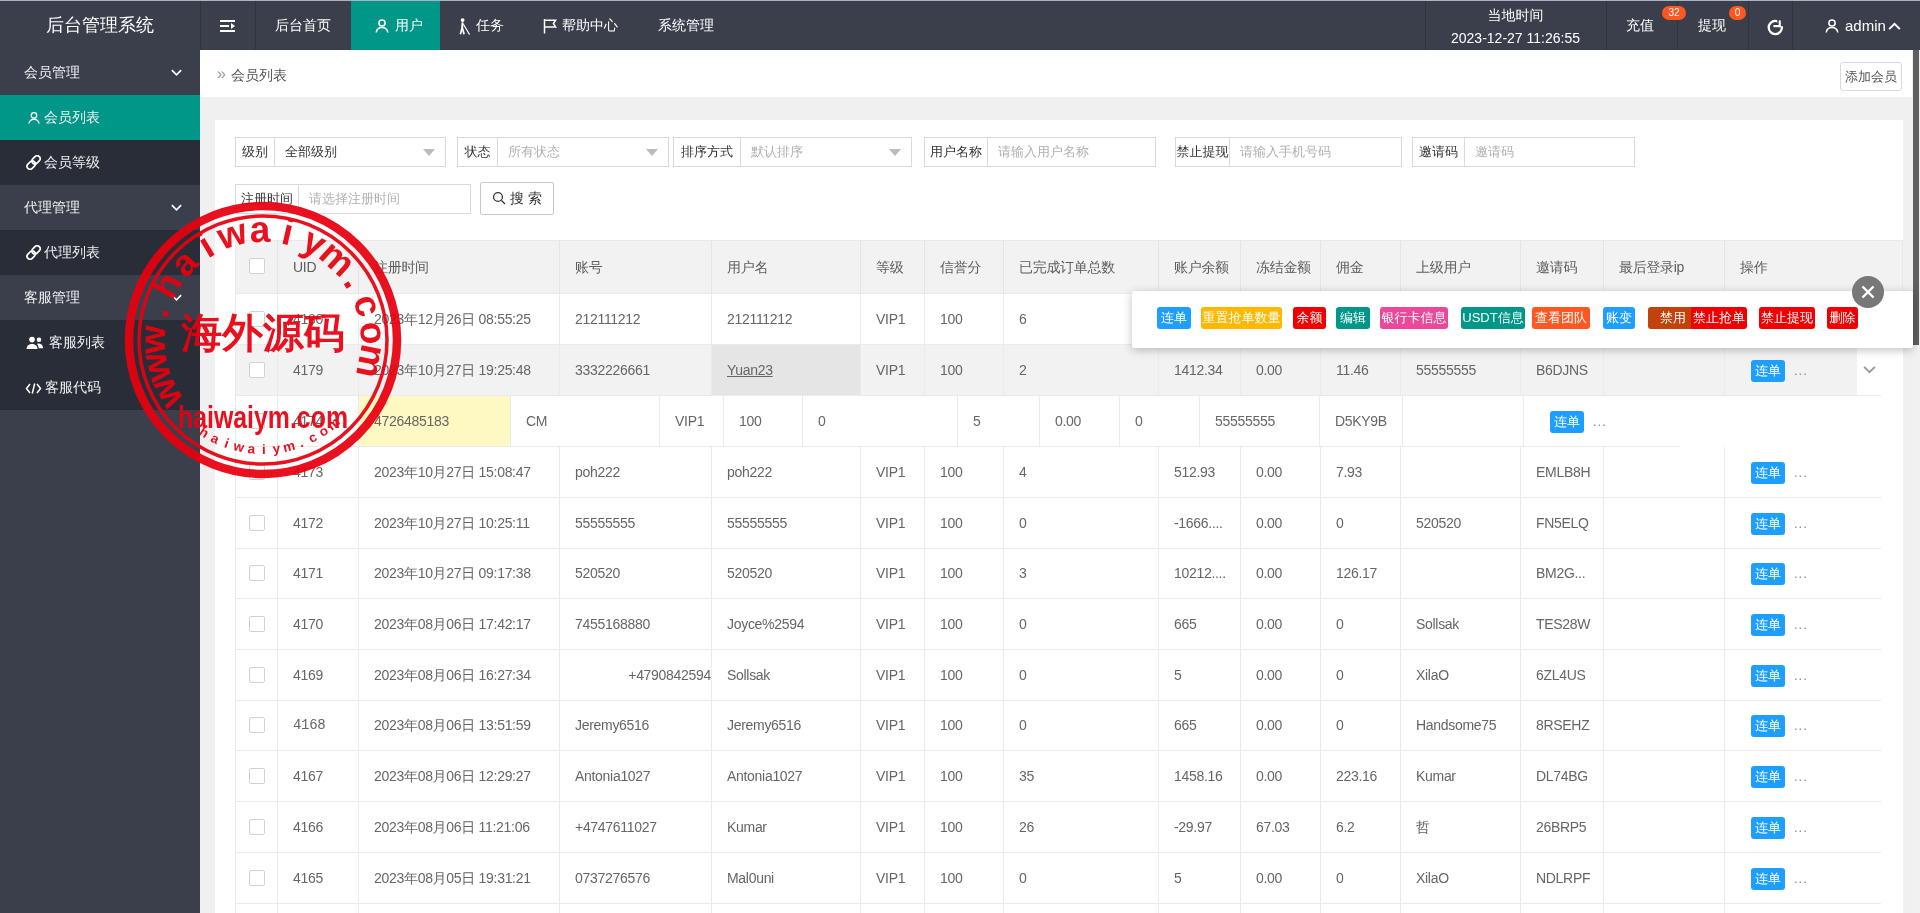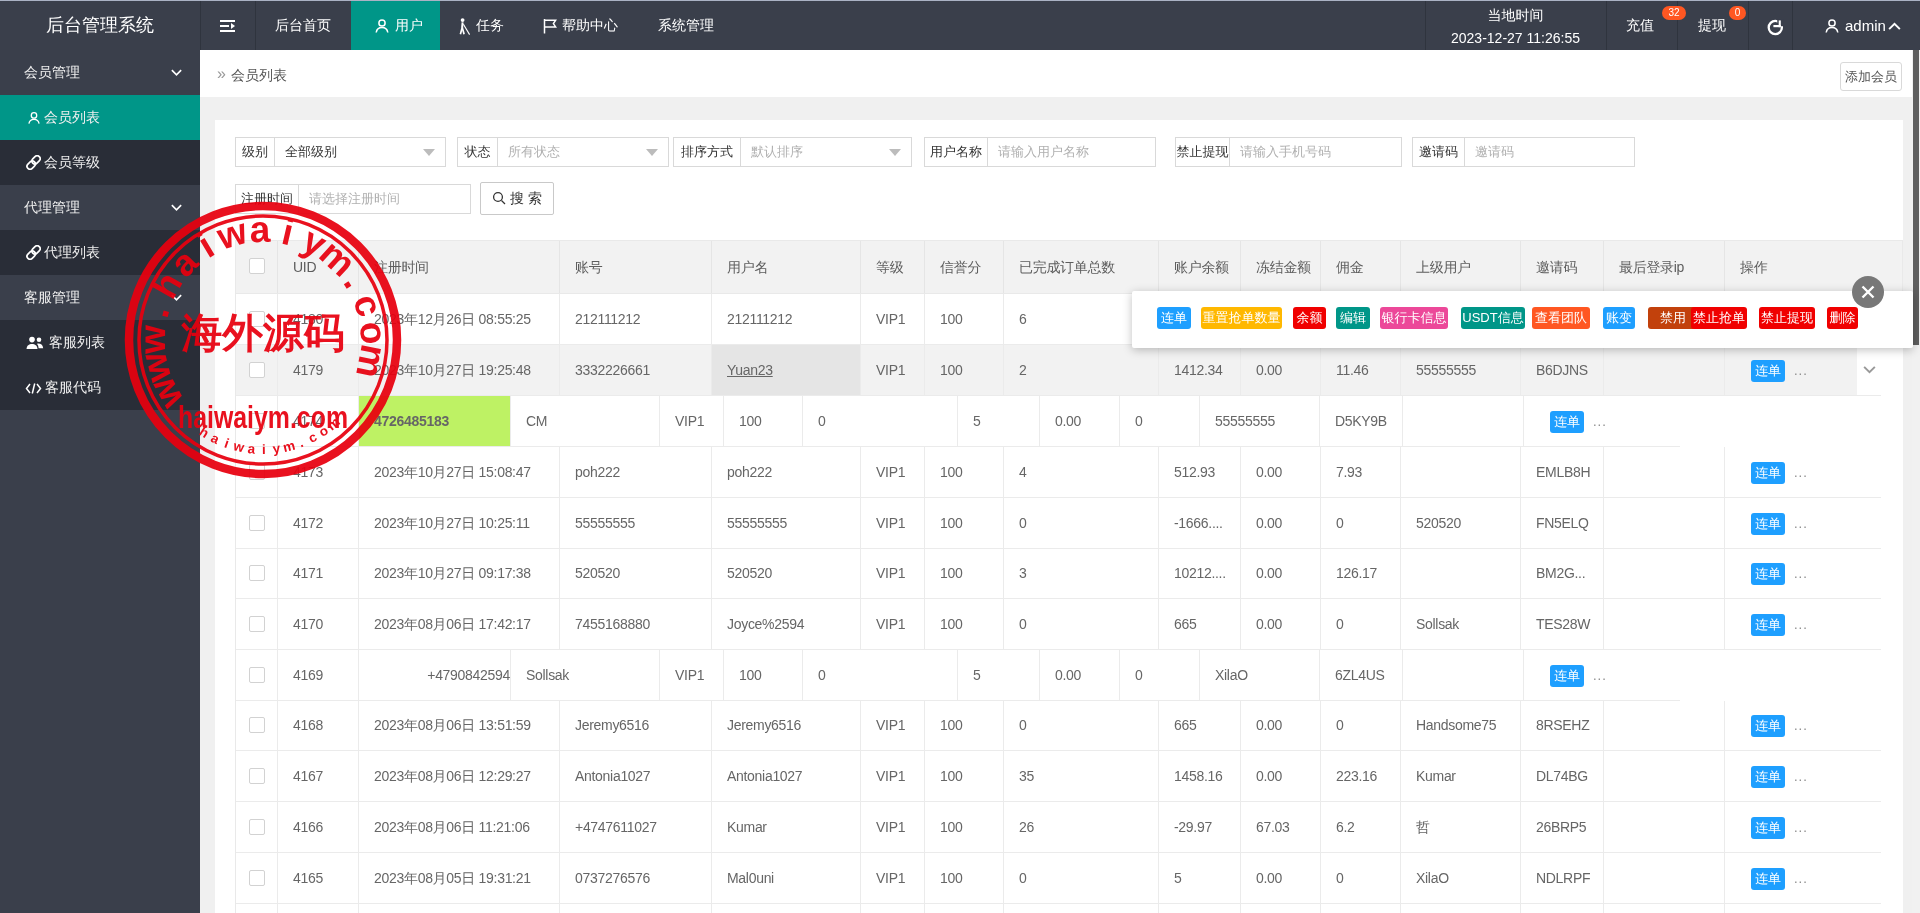--- a/index.html
+++ b/index.html
@@ -238,21 +238,21 @@
 <div class="td" style="width:132px;line-height:50px;background:#f2f2f2;padding-left:26px;border-right:none"><span class="btn-ld">连单</span><span class="dots" style="margin-left:9px">...</span></div>
 <div class="td nb" style="width:24px;line-height:50px;background:#fff;padding-left:0;position:relative">
       <svg class="abs" style="left:5px;top:17px" width="15" height="15" viewBox="0 0 14 14">
         <path d="M2 4.5 L7 9.5 L12 4.5" fill="none" stroke="#999" stroke-width="1.8"></path>
       </svg>
     </div>
 </div>
 <div class="trow" style="top:396px;height:51px">
 <div class="td cbcell" style="width:42px;line-height:50px;background:#fff;"><span class="cb" style="margin-top:-3px"></span></div>
 <div class="td" style="width:81px;line-height:50px;background:#fff;">4174</div>
-<div class="td" style="width:152px;line-height:50px;background:#bef264;font-weight:bold;">4726485183</div>
+<div class="td" style="width:152px;line-height:50px;background:#fef9c3;">4726485183</div>
 <div class="td" style="width:149px;line-height:50px;background:#fff;">CM</div>
 <div class="td" style="width:64px;line-height:50px;background:#fff;">VIP1</div>
 <div class="td" style="width:79px;line-height:50px;background:#fff;">100</div>
 <div class="td" style="width:155px;line-height:50px;background:#fff;">0</div>
 <div class="td" style="width:82px;line-height:50px;background:#fff;">5</div>
 <div class="td" style="width:80px;line-height:50px;background:#fff;">0.00</div>
 <div class="td" style="width:80px;line-height:50px;background:#fff;">0</div>
 <div class="td" style="width:120px;line-height:50px;background:#fff;">55555555</div>
 <div class="td" style="width:83px;line-height:50px;background:#fff;">D5KY9B</div>
 <div class="td" style="width:121px;line-height:50px;background:#fff;"></div>
@@ -327,37 +327,38 @@
 <div class="td" style="width:80px;line-height:50px;background:#fff;">0</div>
 <div class="td" style="width:120px;line-height:50px;background:#fff;">Sollsak</div>
 <div class="td" style="width:83px;line-height:50px;background:#fff;">TES28W</div>
 <div class="td" style="width:121px;line-height:50px;background:#fff;"></div>
 <div class="td" style="width:132px;line-height:50px;background:#fff;padding-left:26px;border-right:none"><span class="btn-ld">连单</span><span class="dots" style="margin-left:9px">...</span></div>
 <div class="td nb" style="width:24px;line-height:50px;background:#fff;padding-left:0;position:relative"></div>
 </div>
 <div class="trow" style="top:650px;height:51px">
 <div class="td cbcell" style="width:42px;line-height:50px;background:#fff;"><span class="cb" style="margin-top:-3px"></span></div>
 <div class="td" style="width:81px;line-height:50px;background:#fff;">4169</div>
+<div class="td" style="width:201px;line-height:50px;background:#fff;">2023年08月06日 16:27:34</div>
 <div class="td" style="width:152px;line-height:50px;background:#fff;text-align:right;">+4790842594</div>
 <div class="td" style="width:149px;line-height:50px;background:#fff;">Sollsak</div>
 <div class="td" style="width:64px;line-height:50px;background:#fff;">VIP1</div>
 <div class="td" style="width:79px;line-height:50px;background:#fff;">100</div>
 <div class="td" style="width:155px;line-height:50px;background:#fff;">0</div>
 <div class="td" style="width:82px;line-height:50px;background:#fff;">5</div>
 <div class="td" style="width:80px;line-height:50px;background:#fff;">0.00</div>
 <div class="td" style="width:80px;line-height:50px;background:#fff;">0</div>
 <div class="td" style="width:120px;line-height:50px;background:#fff;">XilaO</div>
 <div class="td" style="width:83px;line-height:50px;background:#fff;">6ZL4US</div>
 <div class="td" style="width:121px;line-height:50px;background:#fff;"></div>
 <div class="td" style="width:132px;line-height:50px;background:#fff;padding-left:26px;border-right:none"><span class="btn-ld">连单</span><span class="dots" style="margin-left:9px">...</span></div>
 <div class="td nb" style="width:24px;line-height:50px;background:#fff;padding-left:0;position:relative"></div>
 </div>
 <div class="trow" style="top:701px;height:50px">
 <div class="td cbcell" style="width:42px;line-height:49px;background:#fff;"><span class="cb" style="margin-top:-3px"></span></div>
-<div class="td" style="width:81px;line-height:49px;background:#fff;">4168</div>
+<div class="td" style="width:81px;line-height:49px;background:#fff;font-family:Liberation Mono, monospace;">4168</div>
 <div class="td" style="width:201px;line-height:49px;background:#fff;">2023年08月06日 13:51:59</div>
 <div class="td" style="width:152px;line-height:49px;background:#fff;">Jeremy6516</div>
 <div class="td" style="width:149px;line-height:49px;background:#fff;">Jeremy6516</div>
 <div class="td" style="width:64px;line-height:49px;background:#fff;">VIP1</div>
 <div class="td" style="width:79px;line-height:49px;background:#fff;">100</div>
 <div class="td" style="width:155px;line-height:49px;background:#fff;">0</div>
 <div class="td" style="width:82px;line-height:49px;background:#fff;">665</div>
 <div class="td" style="width:80px;line-height:49px;background:#fff;">0.00</div>
 <div class="td" style="width:80px;line-height:49px;background:#fff;">0</div>
 <div class="td" style="width:120px;line-height:49px;background:#fff;">Handsome75</div>

